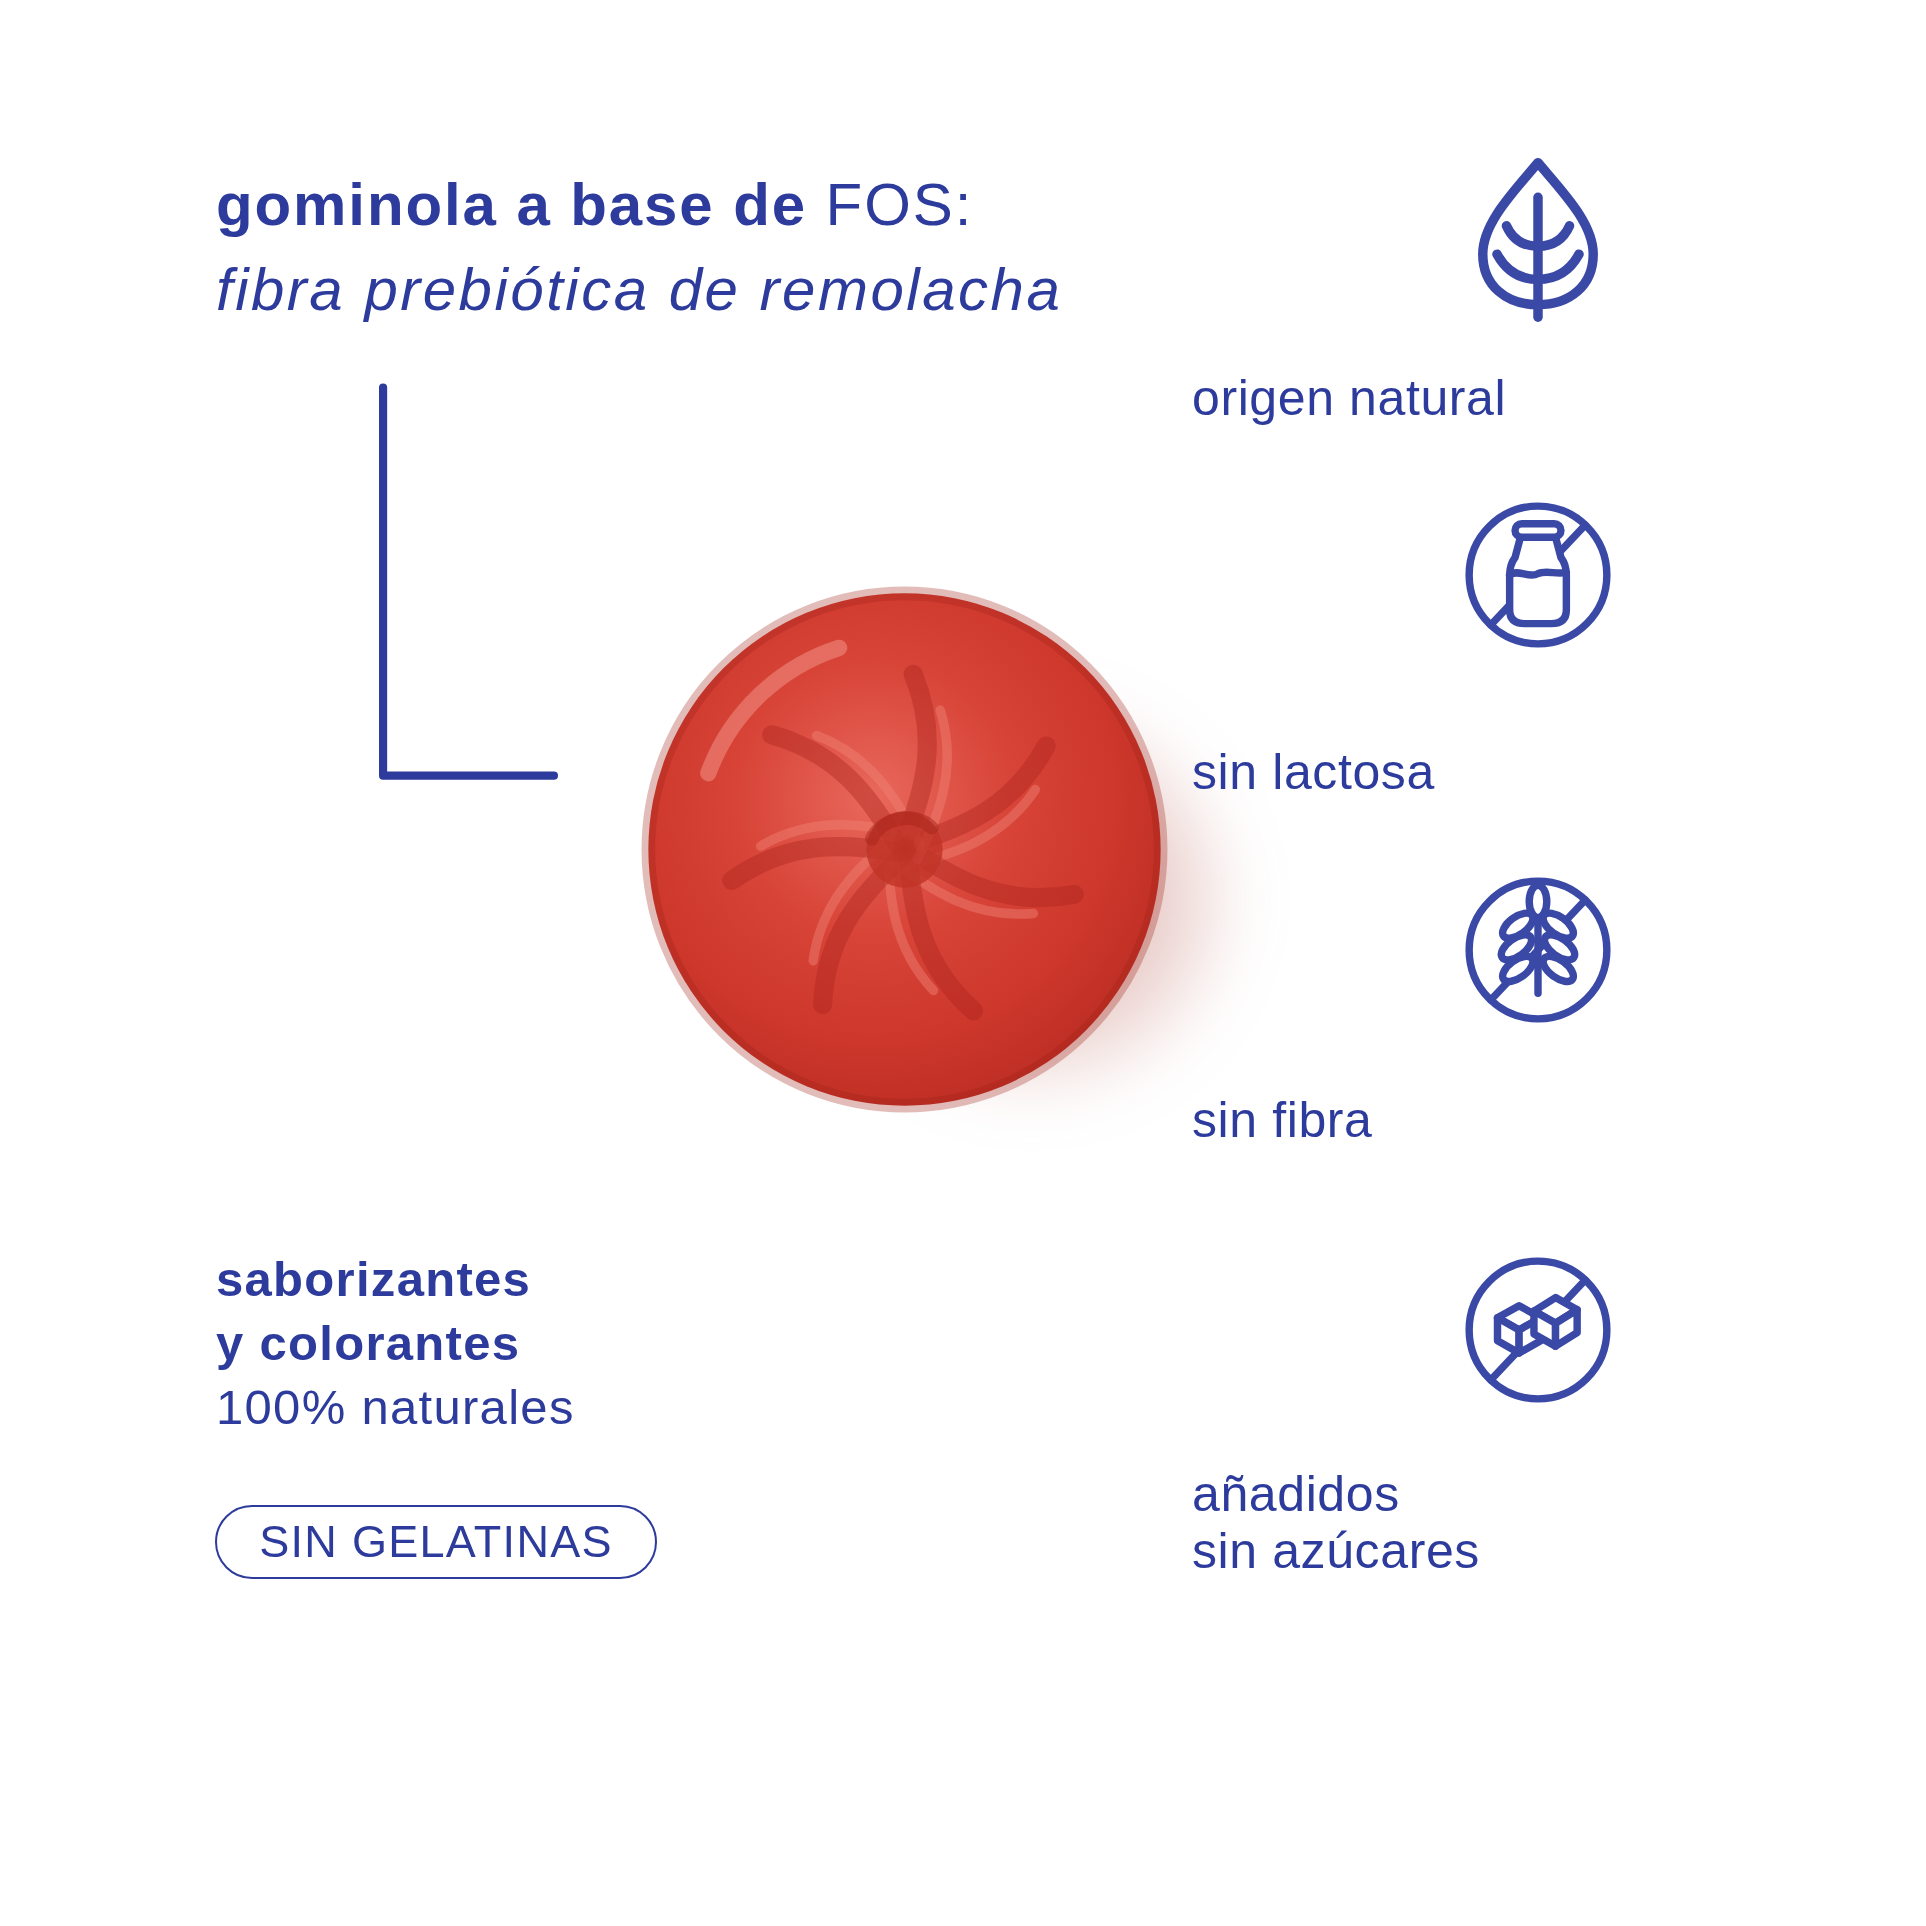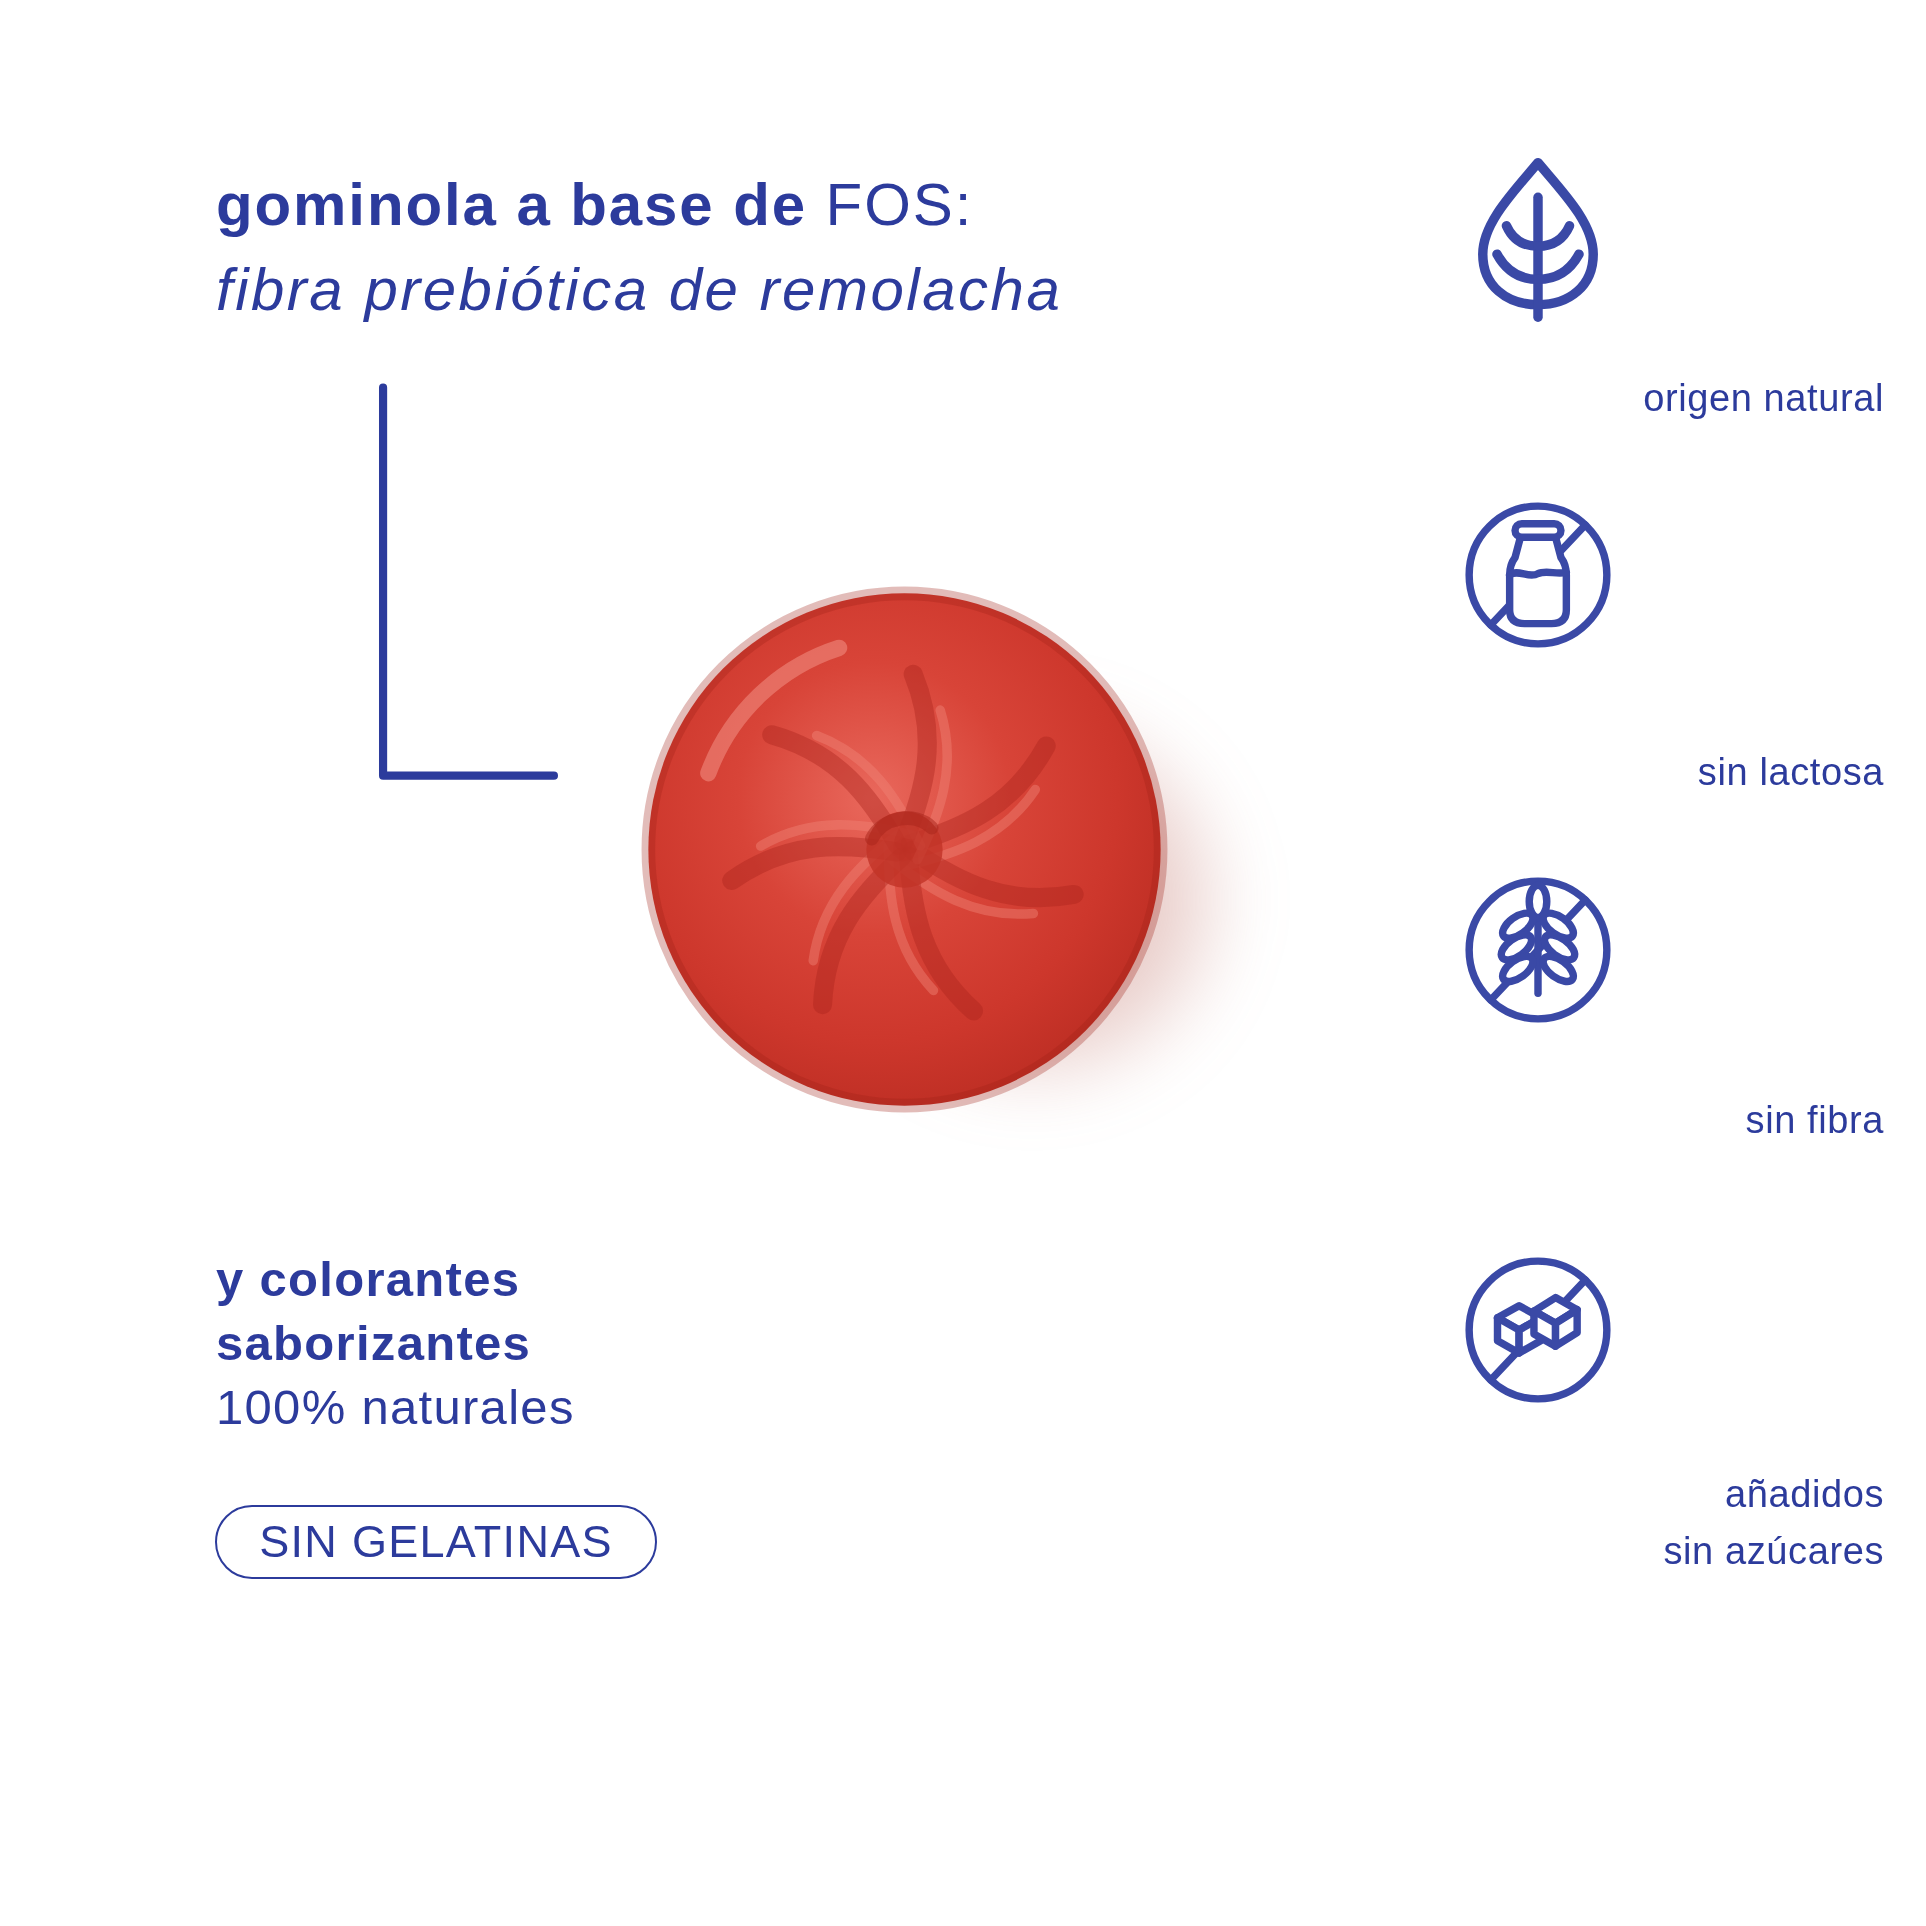--- a/index.html
+++ b/index.html
@@ -35,21 +35,21 @@
 
   
   .feat-icon { position:absolute; }
   .icon-leaf  { left:1451px; top:150px;  width:174px; height:213px; }
   .icon-milk  { left:1457px; top:494px;  width:162px; height:162px; }
   .icon-wheat { left:1457px; top:869px; width:162px; height:162px; }
   .icon-sugar { left:1457px; top:1249px; width:162px; height:162px; }
 
   .feat-label {
     position:absolute; left:1192px; width:692px;
-    text-align:right; font-size:38px; line-height:59px; font-weight:400;
+    text-align:left; font-size:50px; line-height:59px; font-weight:400;
     letter-spacing:0.6px;
   }
   .label-natural { top:369px; }
   .label-lactosa { top:710px;margin-top:33px; }
   .label-gluten  { top:1091px; }
   .label-azucar  { top:1466px; line-height:57px; }
 
   
   .left-block { position:absolute; left:216px; top:1247px; font-size:49px; line-height:64px; letter-spacing:1.3px; }
   .left-block .lb-bold { font-weight:700; }
@@ -179,22 +179,22 @@
         <path d="M89,45 L89,62 L73,72 L73,55 Z"></path>
       </g>
     </g>
   </svg>
   <div class="feat-label label-azucar">
     <div>añadidos</div>
     <div>sin azúcares</div>
   </div>
 
   <div class="left-block">
+    <div class="lb-bold">saborizantes</div>
     <div class="lb-bold">y colorantes</div>
-    <div class="lb-bold">saborizantes</div>
     <div class="lb-reg">100% naturales</div>
   </div>
 
   <div class="badge">
     <span>SIN GELATINAS</span>
   </div>
 
 </div>
 
 

